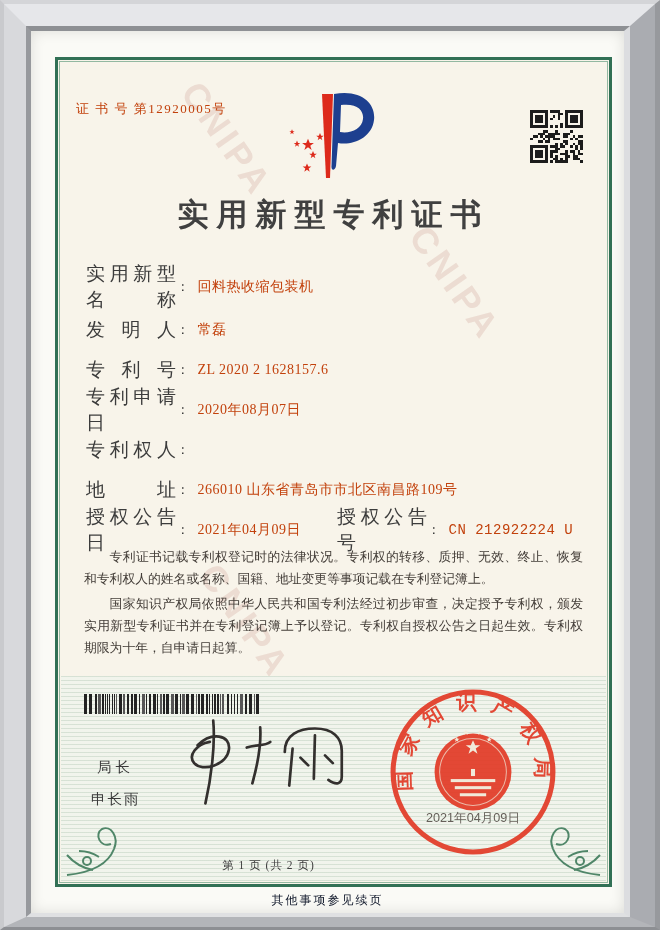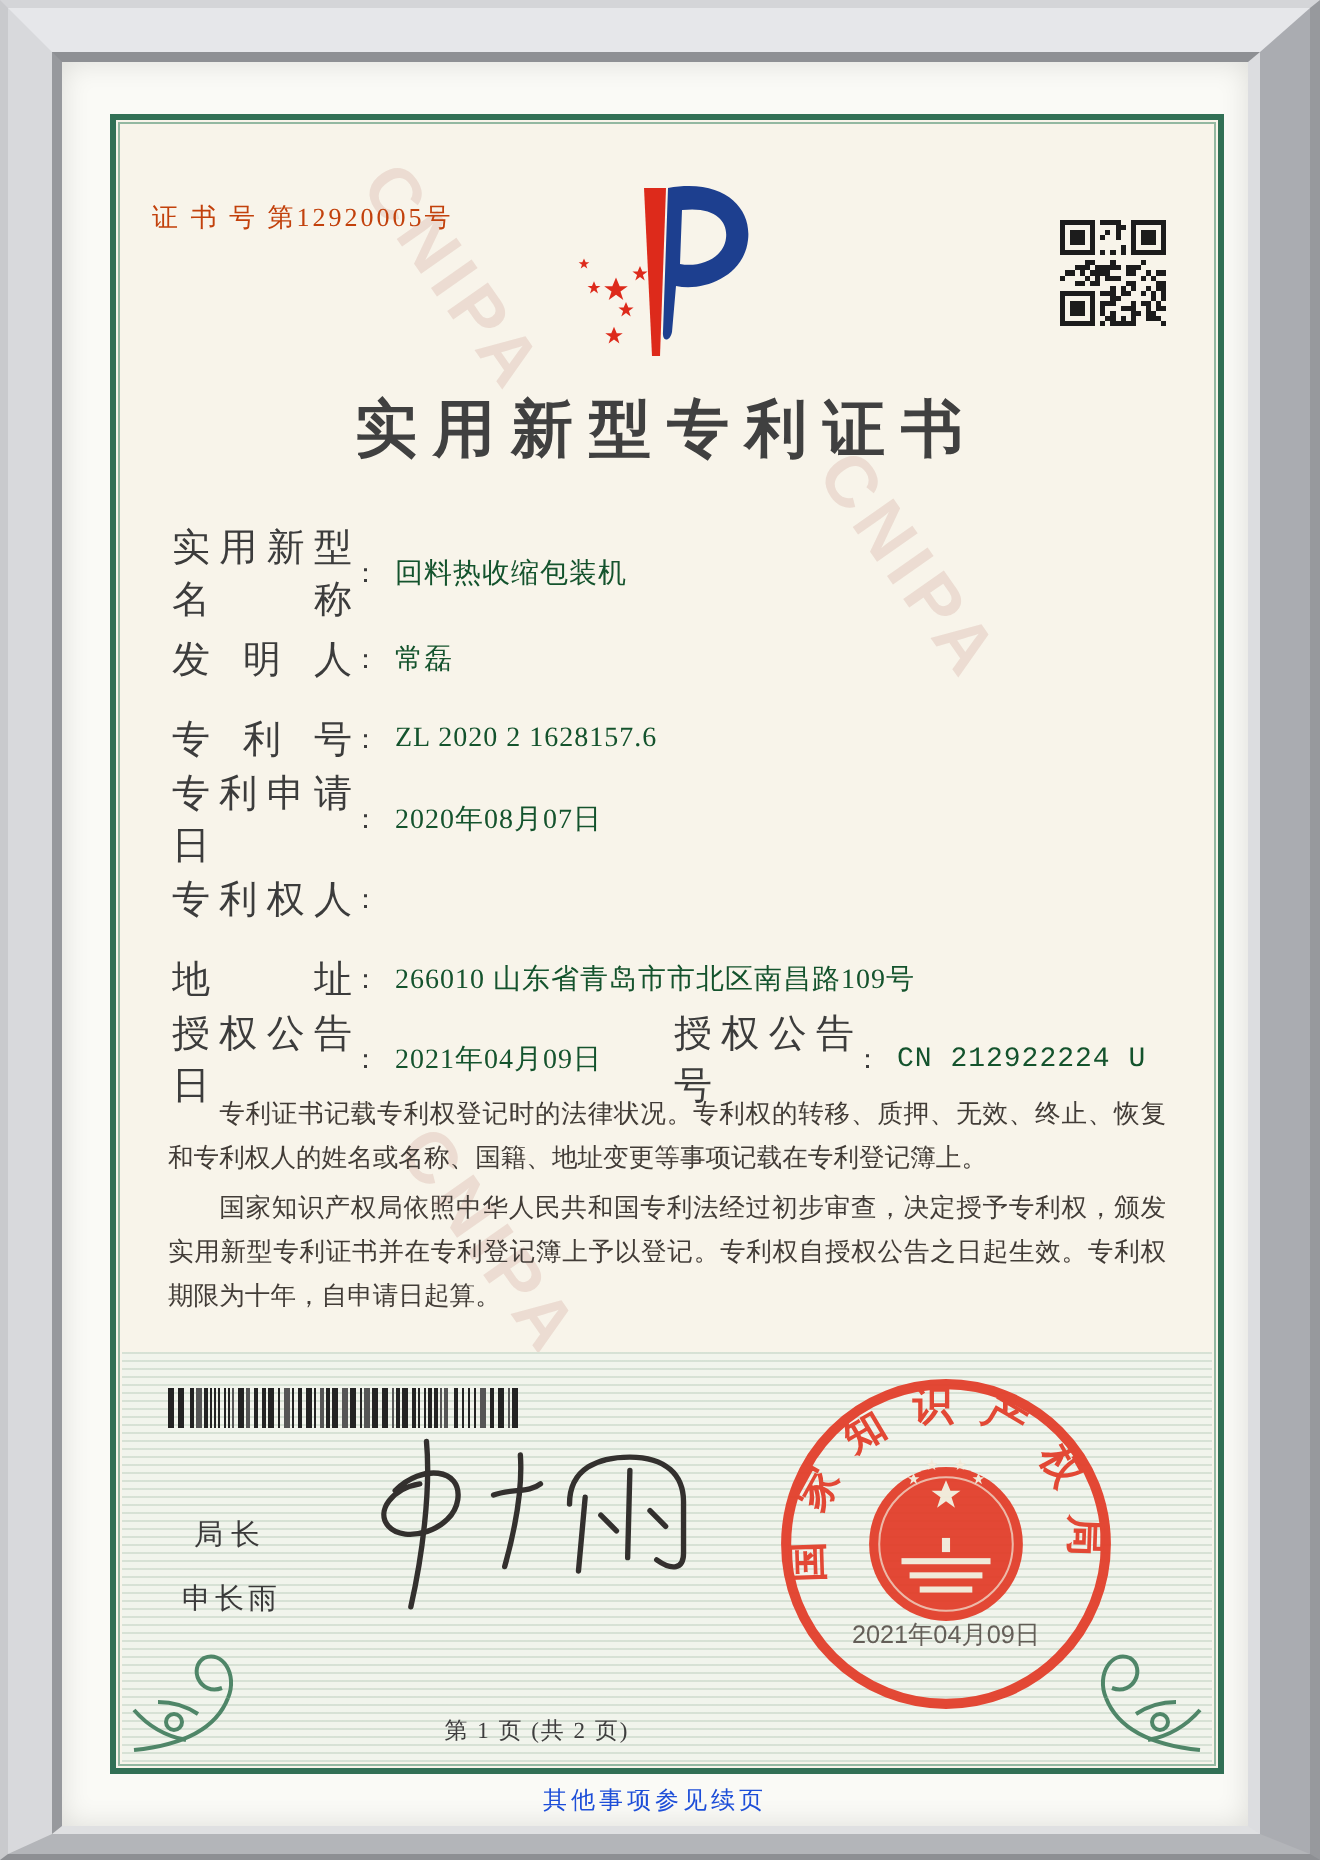--- a/index.html
+++ b/index.html
@@ -43,21 +43,21 @@
   .title { position:absolute; left:0; right:0; top:134px; z-index:1;
            text-align:center; font-size:31px; font-weight:bold;
            letter-spacing:8px; color:#404040; }
 
   .fields { position:absolute; left:28px; right:18px; top:204px; z-index:1; }
   .frow { height:40px; display:flex; align-items:center; }
   .frow.first { height:46px; }
   .flabel { display:inline-block; width:90px; font-size:19px; color:#3c3c3c;
             text-align:justify; text-align-last:justify; }
   .fcolon { font-size:13.5px; color:#3c3c3c; margin-right:8px; }
-  .fvalue { font-size:14px; color:#14532d; letter-spacing:0.5px; }
+  .fvalue { font-size:14px; color:#c2410c; letter-spacing:0.5px; }
   .pair2 { margin-left:36px; display:inline-flex; align-items:center;font-family:Liberation Mono, monospace; }
 
   .paras { position:absolute; left:26px; right:26px; top:486px; z-index:1; }
   .paras p { font-size:12.8px; line-height:1.74; text-indent:2em;
              color:#423c37; text-align:justify; margin-bottom:2px; }
 
   
   .security { position:absolute; left:3px; right:3px; bottom:3px; height:205px;
       z-index:1; background-color:#f1f4ec;
       background-image:repeating-linear-gradient(180deg,
@@ -74,21 +74,21 @@
   .seal { position:absolute; left:326px; top:10px; width:172px; height:172px; z-index:2; }
 
   .page-info { position:absolute; left:0; right:130px; bottom:8px; text-align:center;
                font-size:11.5px; letter-spacing:1px; color:#3e3e3e; }
 
   .flourish { position:absolute; bottom:4px; width:64px; height:64px; }
   .flourish.right { right:4px; }
   .flourish.left  { left:4px; transform:scaleX(-1); }
 
   .footer-note { position:absolute; left:0; right:0; bottom:4px; text-align:center;
-                 font-size:12px; letter-spacing:2px; color:#1d4ed8; }
+                 font-size:12px; letter-spacing:2px; color:#0f172a; }
 </style>
 </head>
 <body>
 
 <svg width="0" height="0" style="position:absolute">
   <defs>
     <path id="star-shape" d="M0,-10 L2.94,-3.09 L9.51,-3.09 L3.63,1.18 L5.88,8.09 L0,3.82 L-5.88,8.09 L-3.63,1.18 L-9.51,-3.09 L-2.94,-3.09 Z"></path>
   </defs>
 </svg>
 

